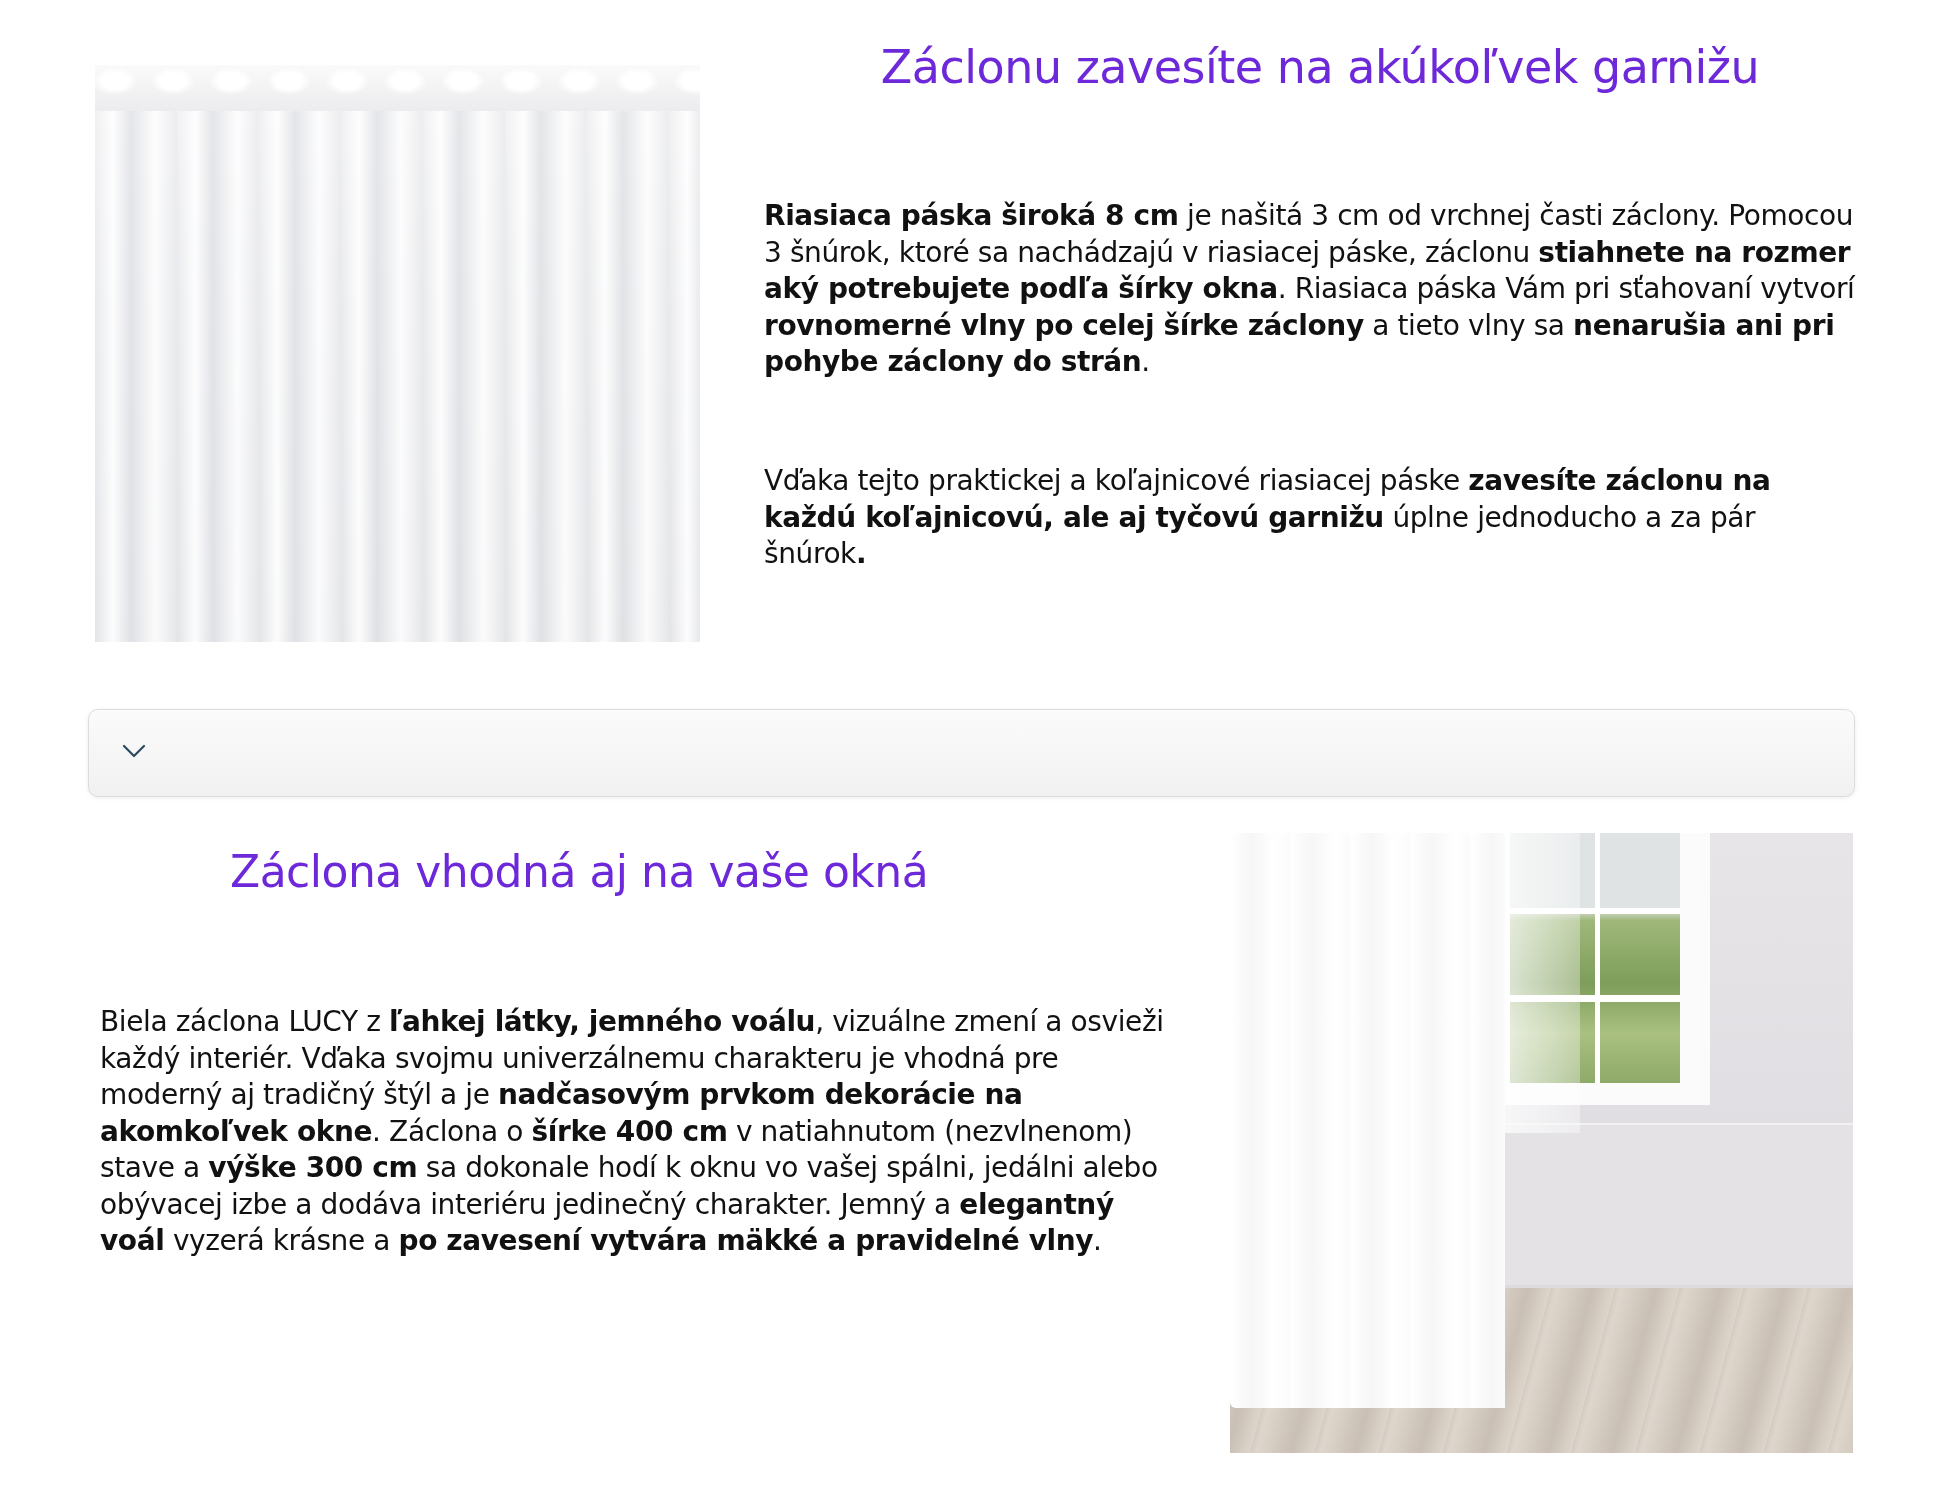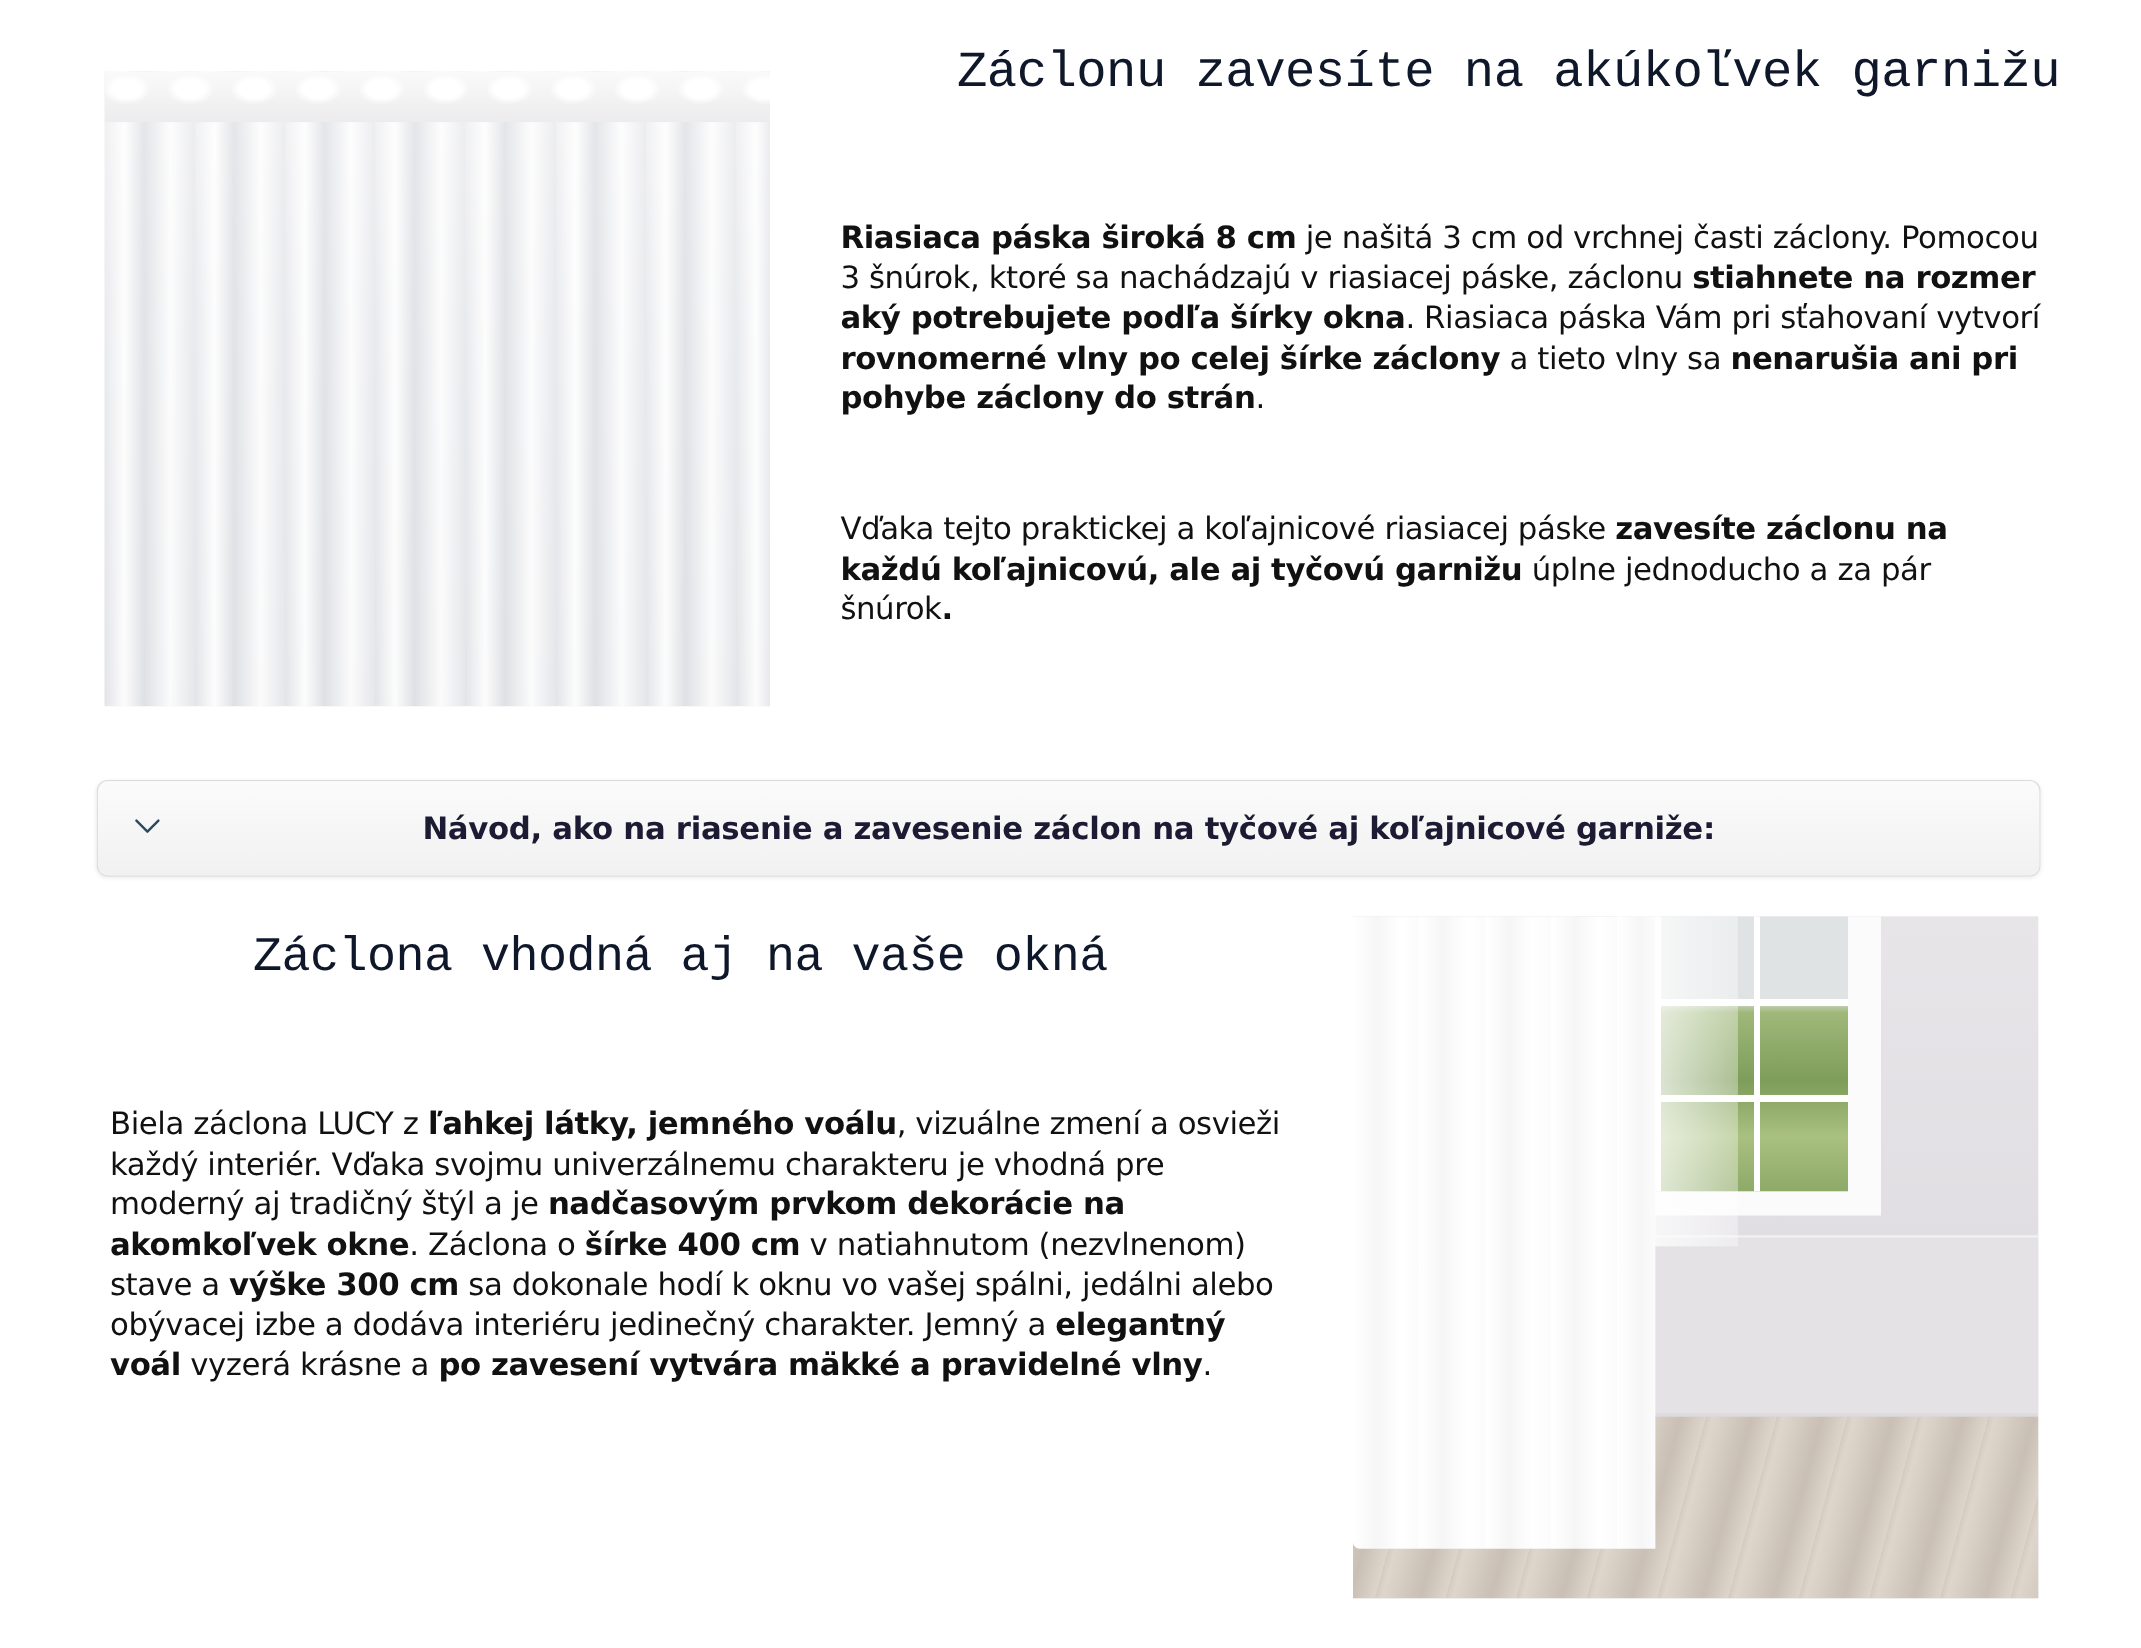--- a/index.html
+++ b/index.html
@@ -30,21 +30,21 @@
     background:
       repeating-linear-gradient(105deg, #d4cbc0 0px, #ded6cc 6px, #c9bfb4 40px, #ddd5cb 62px),
       #d8cfc5; }
   #img-bottom .curtain { position:absolute; left:0; top:0; width:275px; height:575px;
     background:
       repeating-linear-gradient(90deg, #ffffff 0px, #f6f6f7 22px, #ffffff 44px, #fbfbfb 60px),
       #fff; border-bottom-left-radius:6px; }
   #img-bottom .sheer { position:absolute; left:240px; top:0; width:110px; height:300px;
     background:linear-gradient(90deg, rgba(255,255,255,0.92), rgba(255,255,255,0.35)); }
 
-  .heading { position:absolute; font-weight:400; color:#0f172a; margin:0; white-space:nowrap; letter-spacing:-0.5px;font-family:Liberation Mono, monospace; }
+  .heading { position:absolute; font-weight:400; color:#6d28d9; margin:0; white-space:nowrap; letter-spacing:-0.5px; }
   #h-top { left:870px; top:40px; font-size:46px; width:900px; text-align:center; }
   #h-bottom { left:230px; top:846px; font-size:44px; width:800px; }
 
   .para { position:absolute; text-align:left; font-size:28px; line-height:36.5px; color:#111; letter-spacing:-0.4px; }
   .para b { font-weight:700; }
   #p1 { left:764px; top:198px; width:1100px; }
   #p2 { left:764px; top:463px; width:1100px; }
   #p3 { left:100px; top:1004px; width:1080px; }
 
   #accordion { position:absolute; left:88px; top:709px; width:1767px; height:88px;
@@ -64,21 +64,20 @@
 
 <h2 id="h-top" class="heading">Záclonu zavesíte na akúkoľvek garnižu</h2>
 
 <p id="p1" class="para" style="margin:0"><b>Riasiaca páska široká 8 cm</b><span> je našitá 3 cm od vrchnej časti záclony. Pomocou 3 šnúrok, ktoré sa nachádzajú v riasiacej páske, záclonu </span><b>stiahnete na rozmer aký potrebujete podľa šírky okna</b><span>. Riasiaca páska Vám pri sťahovaní vytvorí </span><b>rovnomerné vlny po celej šírke záclony</b><span> a tieto vlny sa </span><b>nenarušia ani pri pohybe záclony do strán</b><span>.</span></p>
 <p id="p2" class="para" style="margin:0"><span>Vďaka tejto praktickej a koľajnicové riasiacej páske </span><b>zavesíte záclonu na každú koľajnicovú, ale aj tyčovú garnižu</b><span> úplne jednoducho a za pár šnúrok</span><b>.</b></p>
 
 <div id="accordion" role="button">
   <svg class="chev" viewBox="0 0 30 30">
     <polyline points="5,10 15,20 25,10" fill="none" stroke="#2c4a5e" stroke-width="2.2" stroke-linecap="round" stroke-linejoin="round"></polyline>
   </svg>
-  <div class="acc-title">Návod, ako na riasenie a zavesenie záclon na tyčové aj koľajnicové garniže:</div>
 </div>
 
 <h2 id="h-bottom" class="heading">Záclona vhodná aj na vaše okná</h2>
 
 <p id="p3" class="para" style="margin:0"><span>Biela záclona LUCY z </span><b>ľahkej látky, jemného voálu</b><span>, vizuálne zmení a osvieži každý interiér. Vďaka svojmu univerzálnemu charakteru je vhodná pre moderný aj tradičný štýl a je </span><b>nadčasovým prvkom dekorácie na akomkoľvek okne</b><span>. Záclona o  </span><b>šírke 400 cm</b><span> v natiahnutom (nezvlnenom) stave a </span><b>výške 300 cm</b><span> sa dokonale hodí k oknu vo vašej spálni, jedálni alebo obývacej izbe a dodáva interiéru jedinečný charakter. Jemný a </span><b>elegantný voál</b><span> vyzerá krásne a </span><b>po zavesení vytvára mäkké a pravidelné vlny</b><span>.</span></p>
 
 <div id="img-bottom" class="img" aria-label="white sheer curtain hanging by a window">
   <div class="window"></div>
   <div class="pane-grid"></div>
   <div class="wainscot"></div>

